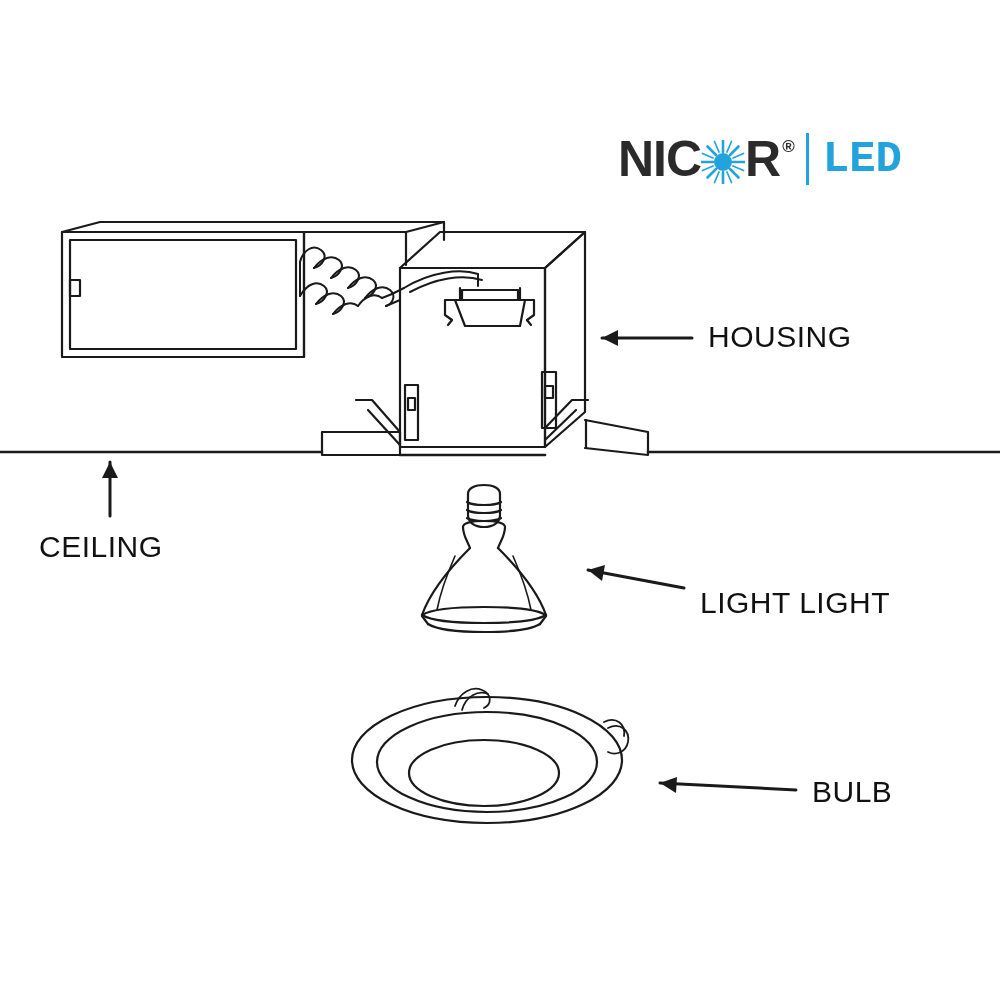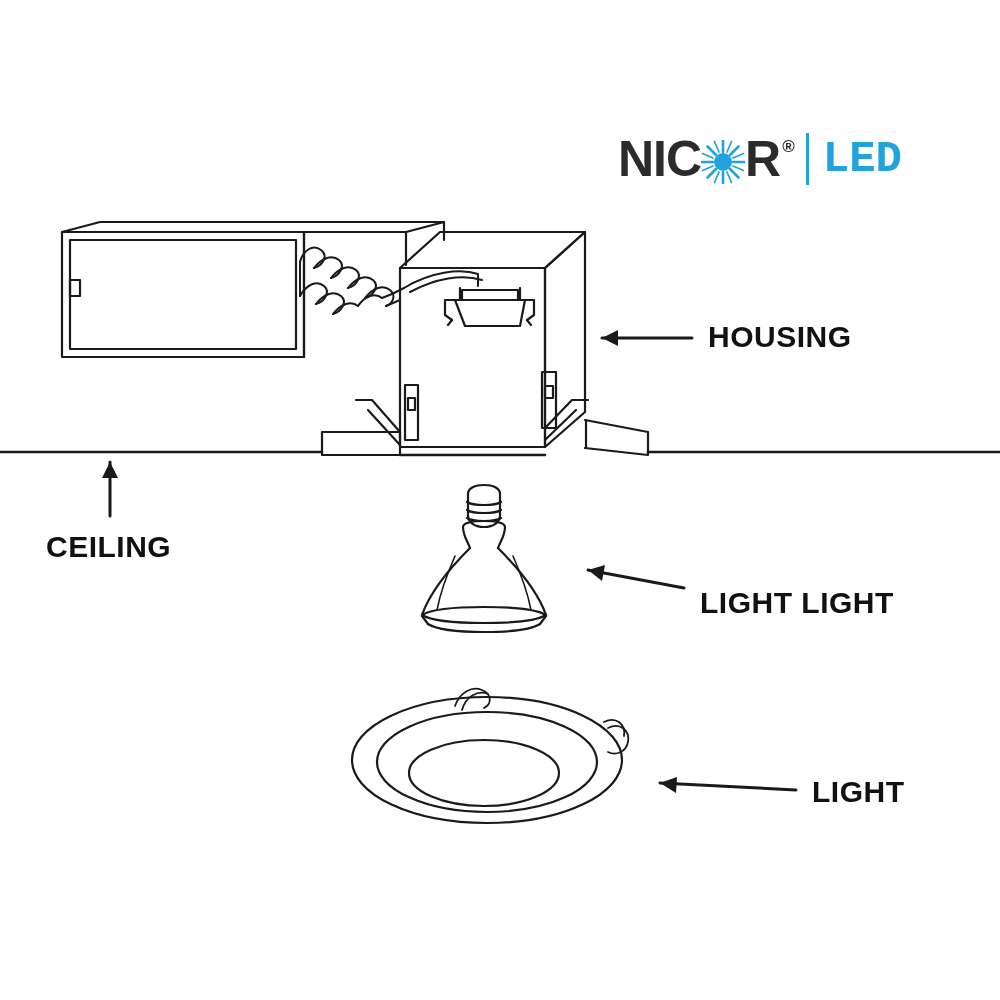--- a/index.html
+++ b/index.html
@@ -22,32 +22,32 @@
   }
   #diagram-svg {
     position: absolute;
     left: 0; top: 0;
     width: 1000px;
     height: 1000px;
   }
   .label-text {
     position: absolute;
     font-family: "Liberation Sans", sans-serif;
-    font-weight: bold;
+    font-weight: normal;
     color: #111111;
     letter-spacing: 0.5px;
     white-space: nowrap;
   }
   #label-housing {
     left: 708px;
     top: 320px;
     font-size: 30px;
   }
   #label-ceiling {
-    left: 46px;
+    left: 39px;
     top: 530px;
     font-size: 30px;
   }
   #label-lightbulb {
     left: 700px;
     top: 586px;
     font-size: 30px;
   }
   #label-trim {
     left: 812px;
@@ -245,21 +245,21 @@
         <path d="M796 790 L660 783"></path>
         <path d="M660 783 L677 777 L676 793 Z" fill="#1a1a1a" stroke="none"></path>
       </g>
 
     </g>
   </svg>
 
   <div class="label-text" id="label-housing">HOUSING</div>
   <div class="label-text" id="label-ceiling">CEILING</div>
   <div class="label-text" id="label-lightbulb">LIGHT LIGHT</div>
-  <div class="label-text" id="label-trim">LIGHT</div>
+  <div class="label-text" id="label-trim">BULB</div>
 
   <div id="logo">
     <div id="logo-nicor">
       <span>NIC</span>
       <span id="logo-star-wrap">
         <svg width="44" height="44" viewBox="0 0 44 44">
           <g fill="#23a3dd">
             <circle cx="22" cy="22" r="9"></circle>
             <g stroke="#23a3dd" stroke-width="2.6" stroke-linecap="round">
               <line x1="22" y1="0" x2="22" y2="12"></line>

